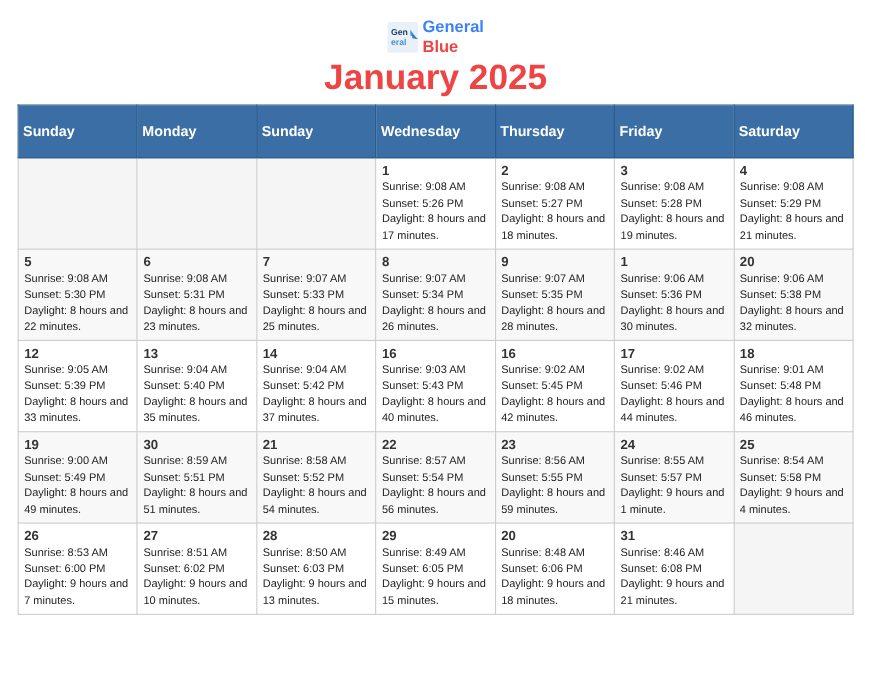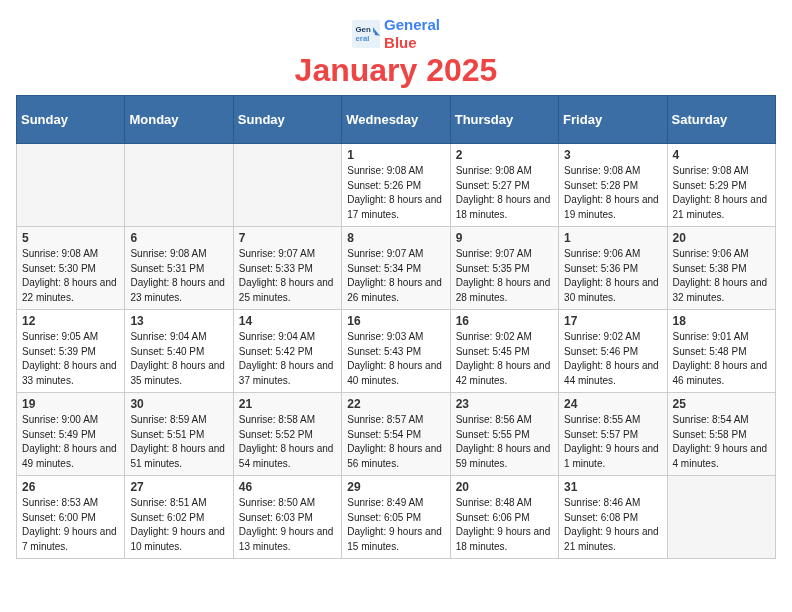--- a/index.html
+++ b/index.html
@@ -229,21 +229,21 @@
       <tr>
         <td>
           <span class="day-num">26</span>
           <div class="cell-text">Sunrise: 8:53 AM<br>Sunset: 6:00 PM<br>Daylight: 9 hours and 7 minutes.</div>
         </td>
         <td>
           <span class="day-num">27</span>
           <div class="cell-text">Sunrise: 8:51 AM<br>Sunset: 6:02 PM<br>Daylight: 9 hours and 10 minutes.</div>
         </td>
         <td>
-          <span class="day-num">46</span>
+          <span class="day-num">28</span>
           <div class="cell-text">Sunrise: 8:50 AM<br>Sunset: 6:03 PM<br>Daylight: 9 hours and 13 minutes.</div>
         </td>
         <td>
           <span class="day-num">29</span>
           <div class="cell-text">Sunrise: 8:49 AM<br>Sunset: 6:05 PM<br>Daylight: 9 hours and 15 minutes.</div>
         </td>
         <td>
           <span class="day-num">20</span>
           <div class="cell-text">Sunrise: 8:48 AM<br>Sunset: 6:06 PM<br>Daylight: 9 hours and 18 minutes.</div>
         </td>

